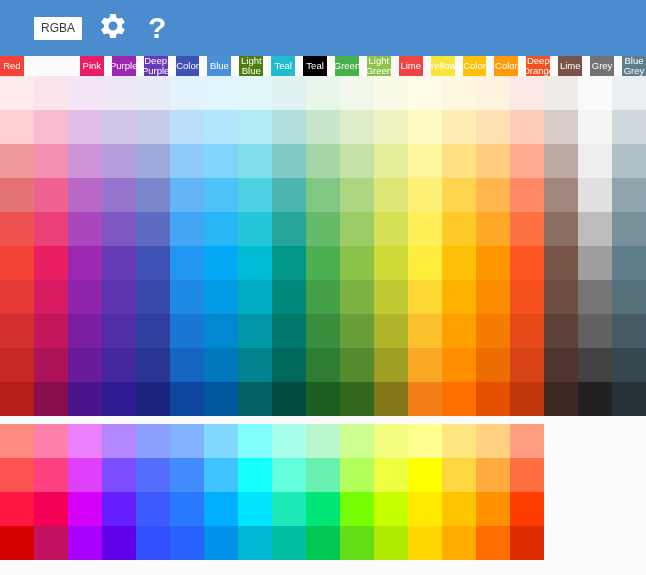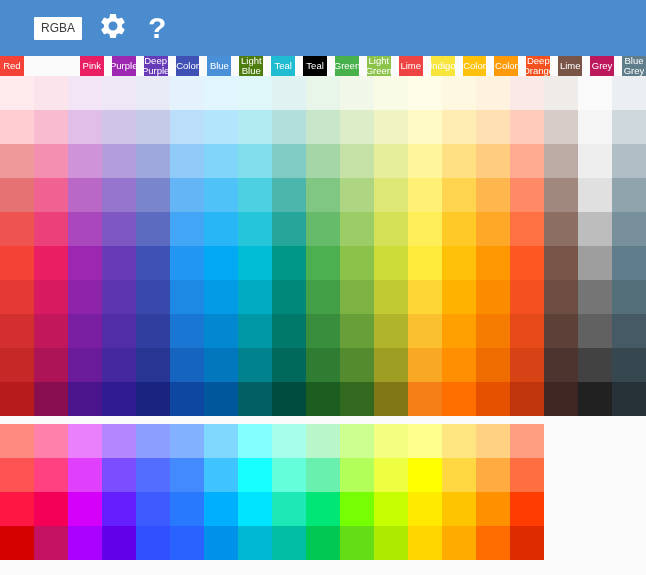--- a/index.html
+++ b/index.html
@@ -104,26 +104,26 @@
       <div class="name-cell" style="background: rgb(156, 39, 176);">Purple</div>
       <div class="name-cell" style="background: rgb(103, 58, 183);">Deep Purple</div>
       <div class="name-cell" style="background: rgb(63, 81, 181);">Color</div>
       <div class="name-cell" style="background: rgb(74, 144, 217);">Blue</div>
       <div class="name-cell" style="background: #4d7c0f;">Light Blue</div>
       <div class="name-cell" style="background: rgb(31, 188, 210);">Teal</div>
       <div class="name-cell" style="background: #000000;">Teal</div>
       <div class="name-cell" style="background: rgb(72, 177, 76);">Green</div>
       <div class="name-cell" style="background: rgb(140, 195, 75);">Light Green</div>
       <div class="name-cell" style="background: #ef4444;">Lime</div>
-      <div class="name-cell" style="background: rgb(247, 229, 60);">Indigo</div>
+      <div class="name-cell" style="background: rgb(247, 229, 60);">Yellow</div>
       <div class="name-cell" style="background: rgb(255, 193, 10);">Color</div>
       <div class="name-cell" style="background: rgb(255, 155, 11);">Color</div>
       <div class="name-cell" style="background: rgb(244, 81, 30);">Deep Orange</div>
       <div class="name-cell" style="background: rgb(121, 85, 72);">Lime</div>
-      <div class="name-cell" style="background: #be185d;">Grey</div>
+      <div class="name-cell" style="background: #737373;">Grey</div>
       <div class="name-cell" style="background: rgb(96, 125, 139);">Blue Grey</div>
     </div>
 
   <div class="grid" id="main-grid">
       <div class="grid-row">
         <div class="swatch" title="Red 50 #ffebee" style="background: rgb(255, 235, 238);"></div>
         <div class="swatch" title="Pink 50 #fce4ec" style="background: rgb(252, 228, 236);"></div>
         <div class="swatch" title="Purple 50 #f3e5f5" style="background: rgb(243, 229, 245);"></div>
         <div class="swatch" title="Deep Purple 50 #ede7f6" style="background: rgb(237, 231, 246);"></div>
         <div class="swatch" title="Indigo 50 #e8eaf6" style="background: rgb(232, 234, 246);"></div>

